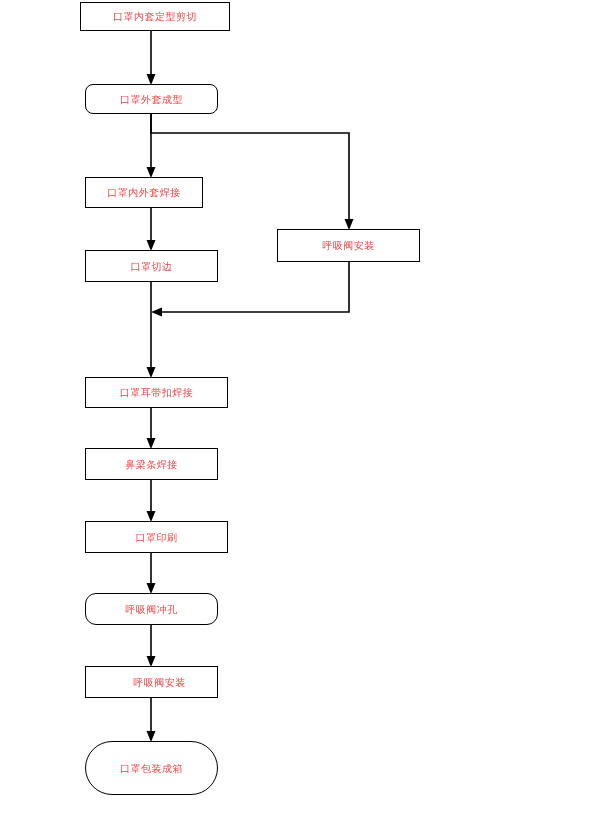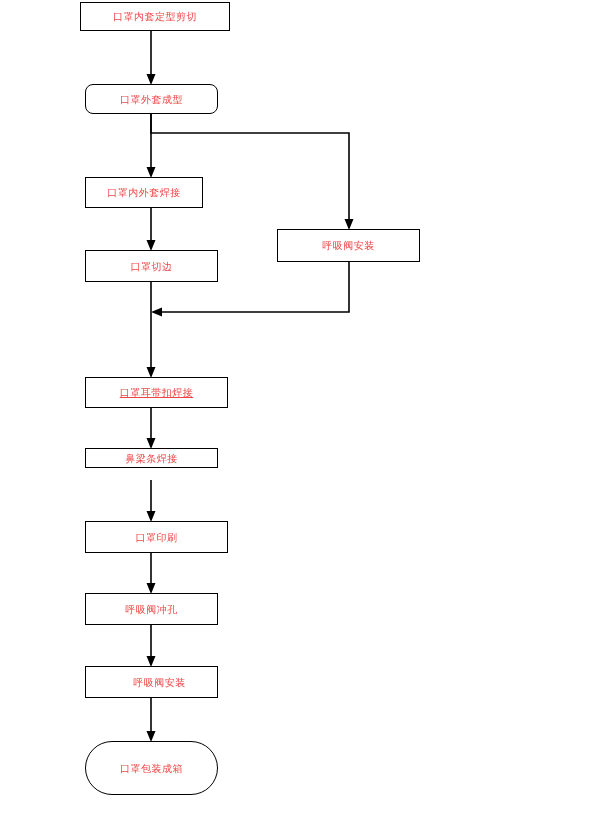--- a/index.html
+++ b/index.html
@@ -117,20 +117,20 @@
       <polygon points="151,742 146.5,731 155.5,731"></polygon>
     </g>
 
   </svg>
 
   <div class="node" style="left: 80px; top: 2px; width: 150px; height: 29px;">口罩内套定型剪切</div>
   <div class="node" style="left: 85px; top: 84px; width: 133px; height: 30px; border-radius: 8px;">口罩外套成型</div>
   <div class="node" style="left: 85px; top: 177px; width: 118px; height: 31px;">口罩内外套焊接</div>
   <div class="node" style="left: 85px; top: 250px; width: 133px; height: 32px;">口罩切边</div>
   <div class="node" style="left: 277px; top: 229px; width: 143px; height: 33px;">呼吸阀安装</div>
-  <div class="node" style="left: 85px; top: 377px; width: 143px; height: 31px; text-decoration: underline;">口罩耳带扣焊接</div>
-  <div class="node" style="left: 85px; top: 448px; width: 133px; height: 20px;">鼻梁条焊接</div>
+  <div class="node" style="left: 85px; top: 377px; width: 143px; height: 31px;">口罩耳带扣焊接</div>
+  <div class="node" style="left: 85px; top: 448px; width: 133px; height: 32px;">鼻梁条焊接</div>
   <div class="node" style="left: 85px; top: 521px; width: 143px; height: 32px;">口罩印刷</div>
-  <div class="node" style="left: 85px; top: 593px; width: 133px; height: 32px;">呼吸阀冲孔</div>
+  <div class="node" style="left: 85px; top: 593px; width: 133px; height: 32px; border-radius: 11px;">呼吸阀冲孔</div>
   <div class="node" style="left: 85px; top: 666px; width: 133px; height: 32px; padding-left: 16px;">呼吸阀安装</div>
   <div class="node terminator" style="left: 85px; top: 741px; width: 133px; height: 54px;">口罩包装成箱</div>
 
 </div>
 
 </body></html>

